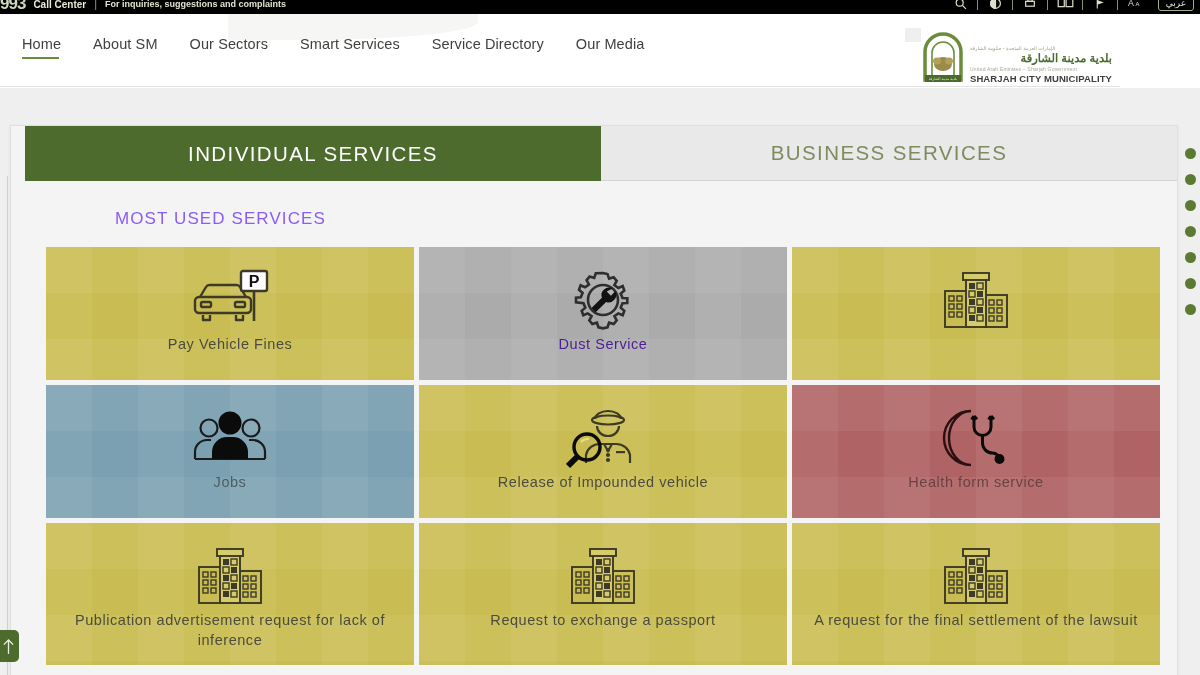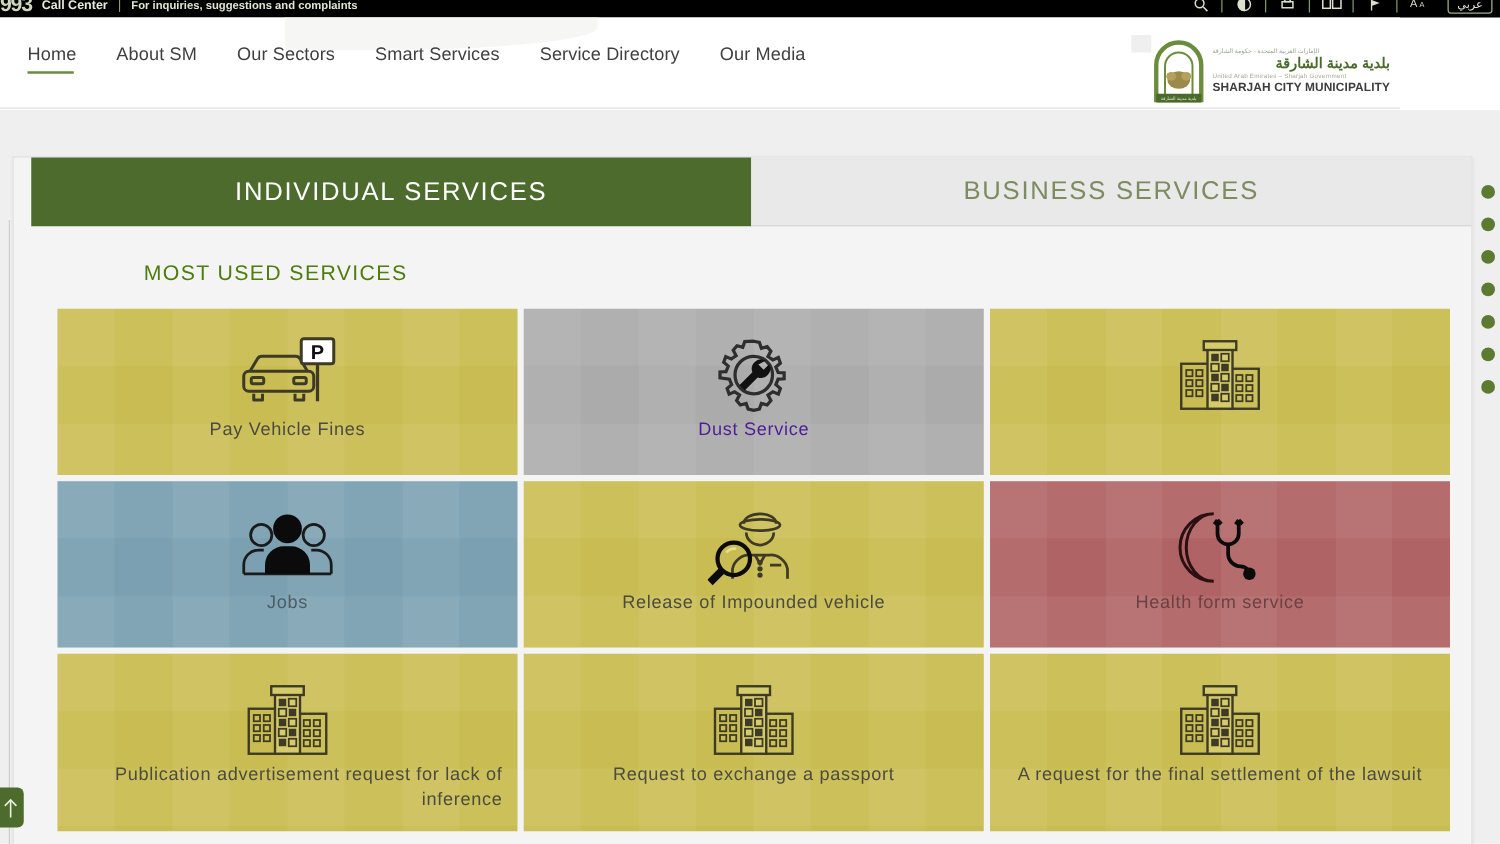--- a/index.html
+++ b/index.html
@@ -64,21 +64,21 @@
     background: #f6f6f4; border-radius: 0 0 70% 0;
   }
   .header-notch {
     position: absolute; left: 905px; top: 14px; width: 16px; height: 14px;
     background: #efefef;
   }
 
   
   .logo-wrap {
     position: absolute; right: 8px; top: 18px;
-    display: flex; align-items: center; gap: 2px;
+    display: flex; align-items: flex-end; gap: 2px;
   }
   .logo-mark {
     width: 50px; height: 52px; position: relative;
   }
   .logo-text { display: flex; flex-direction: column; gap: 1px; }
   .logo-ar-small {
     font-size: 5px; color: #9aa38c; letter-spacing: .4px; line-height: 1;
   }
   .logo-ar-big {
     font-size: 11.5px; color: #4a6a2b; font-weight: bold;
@@ -109,21 +109,21 @@
     flex: 1; display: flex; align-items: center; justify-content: center;
     font-size: 20.5px; letter-spacing: 1.4px; cursor: pointer;
   }
   .tab.active { background: #4d6b2c; color: #ffffff; margin-left: 14px; }
   .tab.inactive {
     background: #e9e9e9; color: #7d8c5f; border-bottom: 1px solid #d6d6d6;
   }
 
   
   .section-title {
-    margin: 28px 0 0 104px; font-size: 17px; color: #4d7c0f;
+    margin: 28px 0 0 104px; font-size: 17px; color: #8b5cf6;
     letter-spacing: 1.1px;
   }
 
   .grid {
     display: grid; grid-template-columns: repeat(3, 368px);
     gap: 5px; margin: 18px 0 0 35px;
   }
   .tile {
     position: relative; height: 133px; cursor: pointer; overflow: hidden;
     display: flex; flex-direction: column; align-items: center;
@@ -144,21 +144,21 @@
   }
   .tile-label {
     position: relative; z-index: 2; text-align: center;
     font-size: 14.5px; letter-spacing: .55px; line-height: 1.35;
     padding: 0 12px; margin-top: 2px;
   }
   .t-yellow { background: #c9bc52; }
   .t-gray   { background: #ababab; }
   .t-blue   { background: #7aa0b1; }
   .t-red    { background: #b06365; }
-  .lab-dark  { color: #4c4c3e; text-align: right; }
+  .lab-dark  { color: #4c4c3e; }
   .lab-gray  { color: #4c1d95; }
   .lab-blue  { color: #4d5d66; }
   .lab-red   { color: #6b4244; }
 
   
   .dots {
     position: absolute; right: 4px; top: 60px;
     display: flex; flex-direction: column; gap: 15px; z-index: 20;
   }
   .dot {

